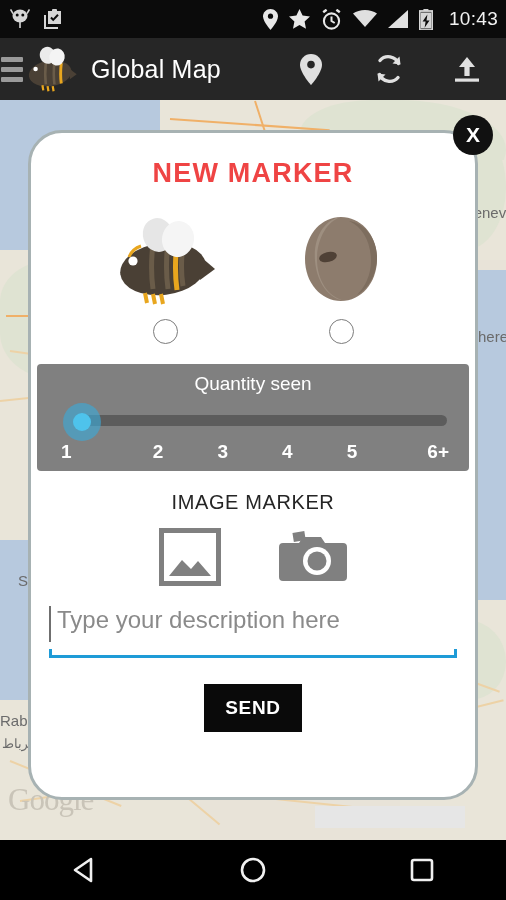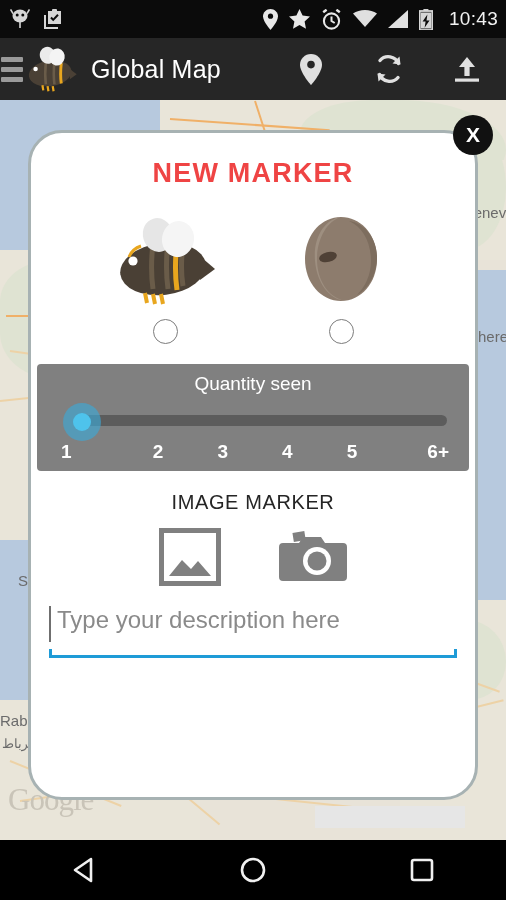--- a/index.html
+++ b/index.html
@@ -441,20 +441,21 @@
         </svg>
       </div>
     </div>
 
     <div id="description-field">
       <input id="description-input" type="text" placeholder="Type your description here" style="">
       <div id="description-underline"></div>
     </div>
 
     <div id="actions">
+      <button class="action-btn">SEND</button>
     </div>
   </div>
 
   <div id="nav-bar">
     <div class="nav-btn">
       <svg width="28" height="28" viewBox="0 0 28 28">
         <path d="M21 3L5 14l16 11z" fill="none" stroke="#f0f0f0" stroke-width="2.6" stroke-linejoin="round"></path>
       </svg>
     </div>
     <div class="nav-btn">

